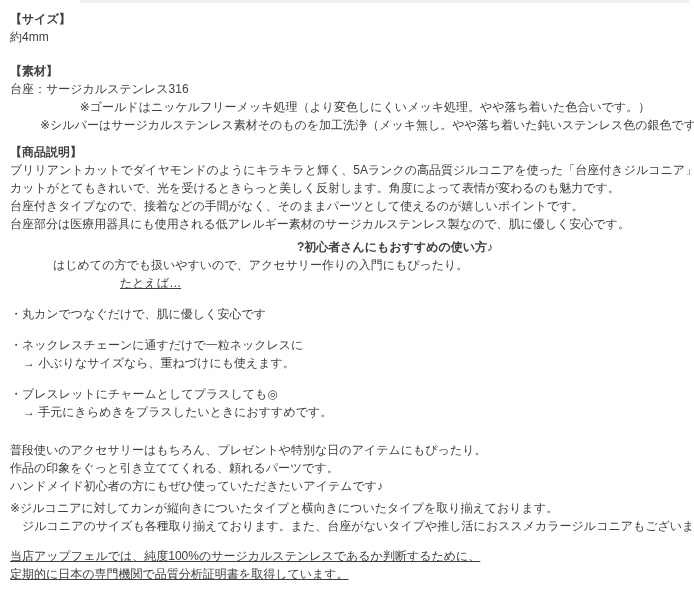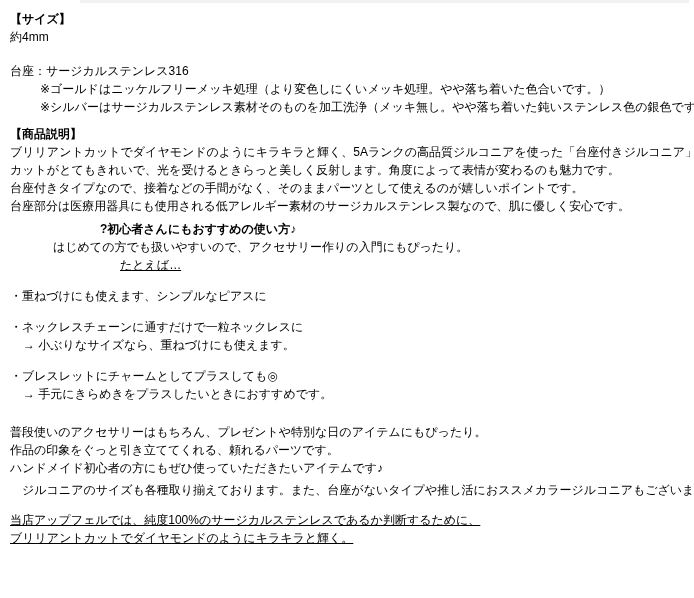--- a/index.html
+++ b/index.html
@@ -6,21 +6,21 @@
     margin: 0;
     padding: 0;
     background: #ffffff;
   }
   .page {
     position: relative;
     width: 694px;
     height: 598px;
     overflow: hidden;
     background: #ffffff;
-    color: #000000;
+    color: #404040;
     font-family: "Liberation Sans", "DejaVu Sans", sans-serif;
     font-size: 12px;
     line-height: 18px;
     box-sizing: border-box;
   }
   .top-divider {
     position: absolute;
     top: 0;
     left: 80px;
     right: 5px;
@@ -32,24 +32,24 @@
   }
   .line {
     white-space: nowrap;
     height: 18px;
   }
   .heading {
     font-weight: bold;
   }
   .sec-size { margin-top: 2px; }
   .sec-material { margin-top: 16px; }
-  .material-note { padding-left: 30px; }
+  .material-note { padding-left: 30px; text-align: center; }
   .sec-description { margin-top: 9px; }
   .sec-usage { margin-top: 5px; }
-  .usage-heading { padding-left: 90px; font-weight: bold; }
+  .usage-heading { padding-left: 90px; font-weight: bold; text-align: center; }
   .usage-intro { padding-left: 43px; }
   .usage-example { padding-left: 110px; text-decoration: underline; }
   .usage-item { margin-top: 13px; }
   .usage-item-detail { padding-left: 13px; }
   .sec-appeal { margin-top: 20px; }
   .sec-variation { margin-top: 4px; }
   .variation-cont { padding-left: 12px; }
   .sec-quality { margin-top: 12px; text-decoration: underline; }
 </style>
 </head>
@@ -59,62 +59,64 @@
   <div class="top-divider"></div>
 
   <div class="content">
 
     <div class="sec-size">
       <div class="line heading">【サイズ】</div>
       <div class="line">約4mm</div>
     </div>
 
     <div class="sec-material">
+      <div class="line heading">【素材】</div>
       <div class="line">台座：サージカルステンレス316</div>
       <div class="line material-note">※ゴールドはニッケルフリーメッキ処理（より変色しにくいメッキ処理。やや落ち着いた色合いです。）</div>
       <div class="line material-note">※シルバーはサージカルステンレス素材そのものを加工洗浄（メッキ無し。やや落ち着いた鈍いステンレス色の銀色です。）</div>
     </div>
 
     <div class="sec-description">
       <div class="line heading">【商品説明】</div>
       <div class="line">ブリリアントカットでダイヤモンドのようにキラキラと輝く、5Aランクの高品質ジルコニアを使った「台座付きジルコニア」です。</div>
       <div class="line">カットがとてもきれいで、光を受けるときらっと美しく反射します。角度によって表情が変わるのも魅力です。</div>
       <div class="line">台座付きタイプなので、接着などの手間がなく、そのままパーツとして使えるのが嬉しいポイントです。</div>
       <div class="line">台座部分は医療用器具にも使用される低アレルギー素材のサージカルステンレス製なので、肌に優しく安心です。</div>
     </div>
 
     <div class="sec-usage">
       <div class="line usage-heading">?初心者さんにもおすすめの使い方♪</div>
       <div class="line usage-intro">はじめての方でも扱いやすいので、アクセサリー作りの入門にもぴったり。</div>
       <div class="line usage-example">たとえば…</div>
 
       <div class="usage-item">
-        <div class="line">・重ねづけにも使えます、シンプルなピアスに</div>
+        <div class="line">・丸カンでつなぐだけで、肌に優しく安心です</div>
       </div>
 
       <div class="usage-item">
         <div class="line">・ネックレスチェーンに通すだけで一粒ネックレスに</div>
         <div class="line usage-item-detail">→ 小ぶりなサイズなら、重ねづけにも使えます。</div>
       </div>
 
       <div class="usage-item">
         <div class="line">・ブレスレットにチャームとしてプラスしても◎</div>
         <div class="line usage-item-detail">→ 手元にきらめきをプラスしたいときにおすすめです。</div>
       </div>
     </div>
 
     <div class="sec-appeal">
       <div class="line">普段使いのアクセサリーはもちろん、プレゼントや特別な日のアイテムにもぴったり。</div>
       <div class="line">作品の印象をぐっと引き立ててくれる、頼れるパーツです。</div>
       <div class="line">ハンドメイド初心者の方にもぜひ使っていただきたいアイテムです♪</div>
     </div>
 
     <div class="sec-variation">
+      <div class="line">※ジルコニアに対してカンが縦向きについたタイプと横向きについたタイプを取り揃えております。</div>
       <div class="line variation-cont">ジルコニアのサイズも各種取り揃えております。また、台座がないタイプや推し活におススメカラージルコニアもございます!!</div>
     </div>
 
     <div class="sec-quality">
       <div class="line">当店アップフェルでは、純度100%のサージカルステンレスであるか判断するために、</div>
-      <div class="line">ブリリアントカットでダイヤモンドのようにキラキラと輝く。</div>
+      <div class="line">定期的に日本の専門機関で品質分析証明書を取得しています。</div>
     </div>
 
   </div>
 </div>
 
 </body></html>

